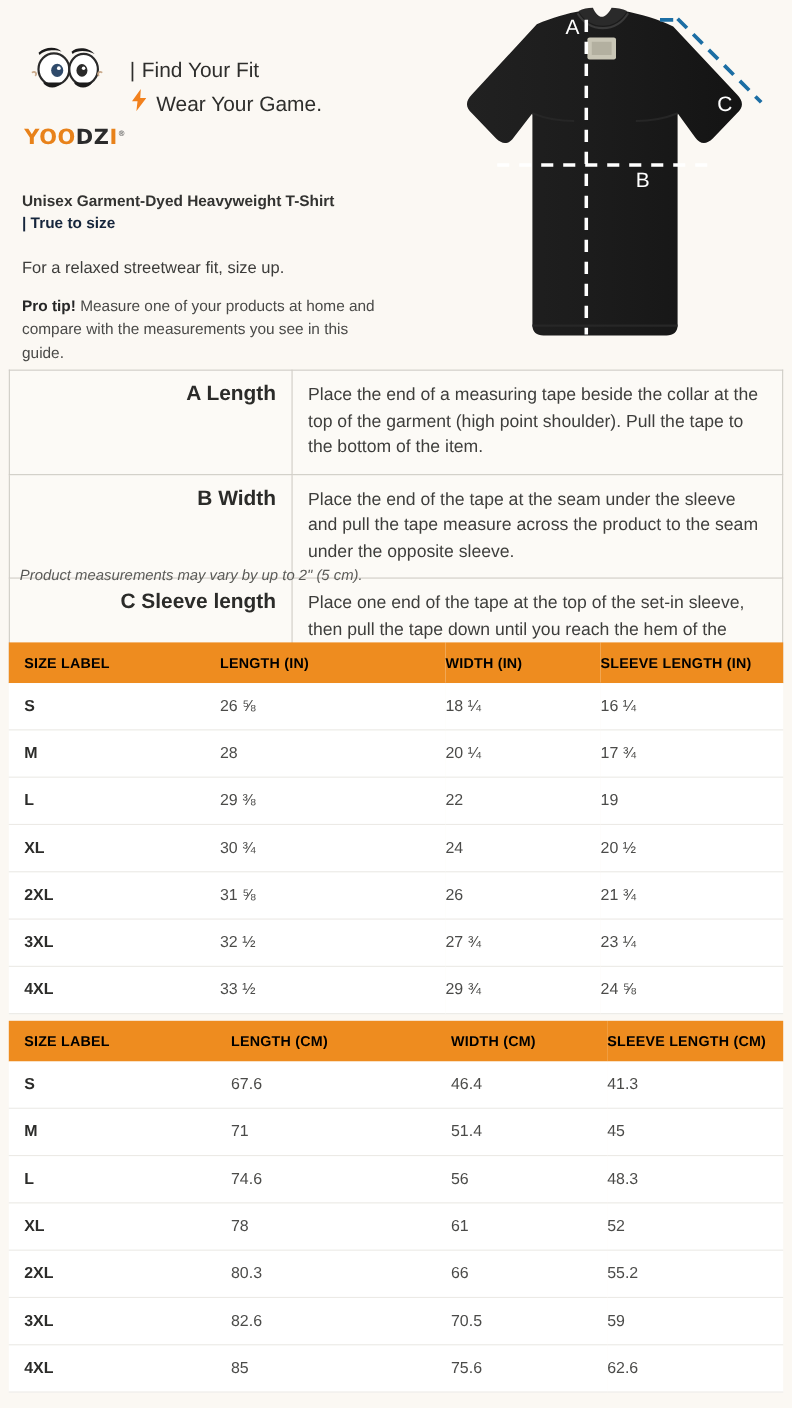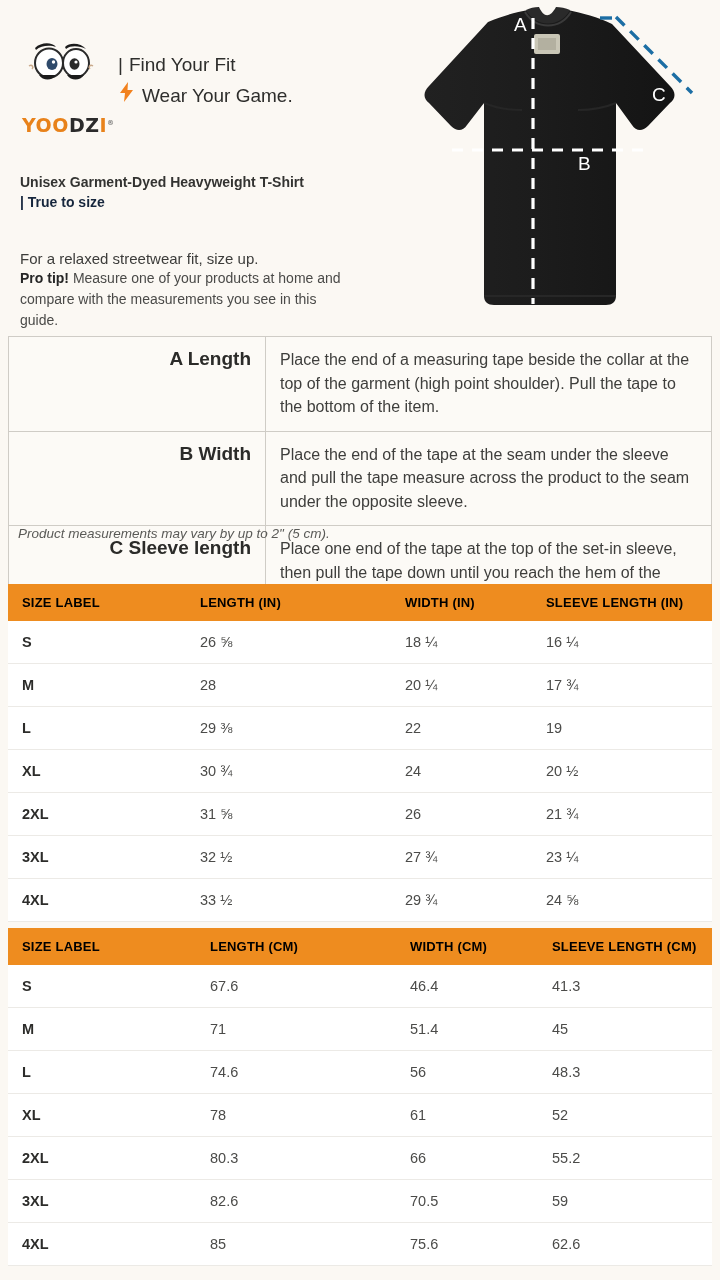--- a/index.html
+++ b/index.html
@@ -96,21 +96,21 @@
     width: 390px;
     font-size: 14px;
     font-weight: bold;
     line-height: 1.45;
     color: #333331;
   }
   .product-title .accent { color: #16263C; }
 
   .fit-note {
     position: absolute;
-    left: 20px; top: 248px;
+    left: 20px; top: 233px;
     width: 380px;
     font-size: 15px;
     color: #3C3C3A;
     line-height: 1.5;
   }
   .pro-tip {
     position: absolute;
     left: 20px; top: 268px;
     width: 330px;
     font-size: 14px;
@@ -149,21 +149,21 @@
     text-align: right;
   }
   .instr-text {
     font-size: 16px;
     line-height: 1.47;
     color: #3E3E3C;
   }
 
   .disclaimer {
     position: absolute;
-    left: 18px; top: 526px;
+    left: 18px; top: 515px;
     font-size: 13.5px;
     font-style: italic;
     color: #5A5A57;
   }
 
   
   .size-table {
     position: absolute;
     left: 8px;
     width: 704px;

